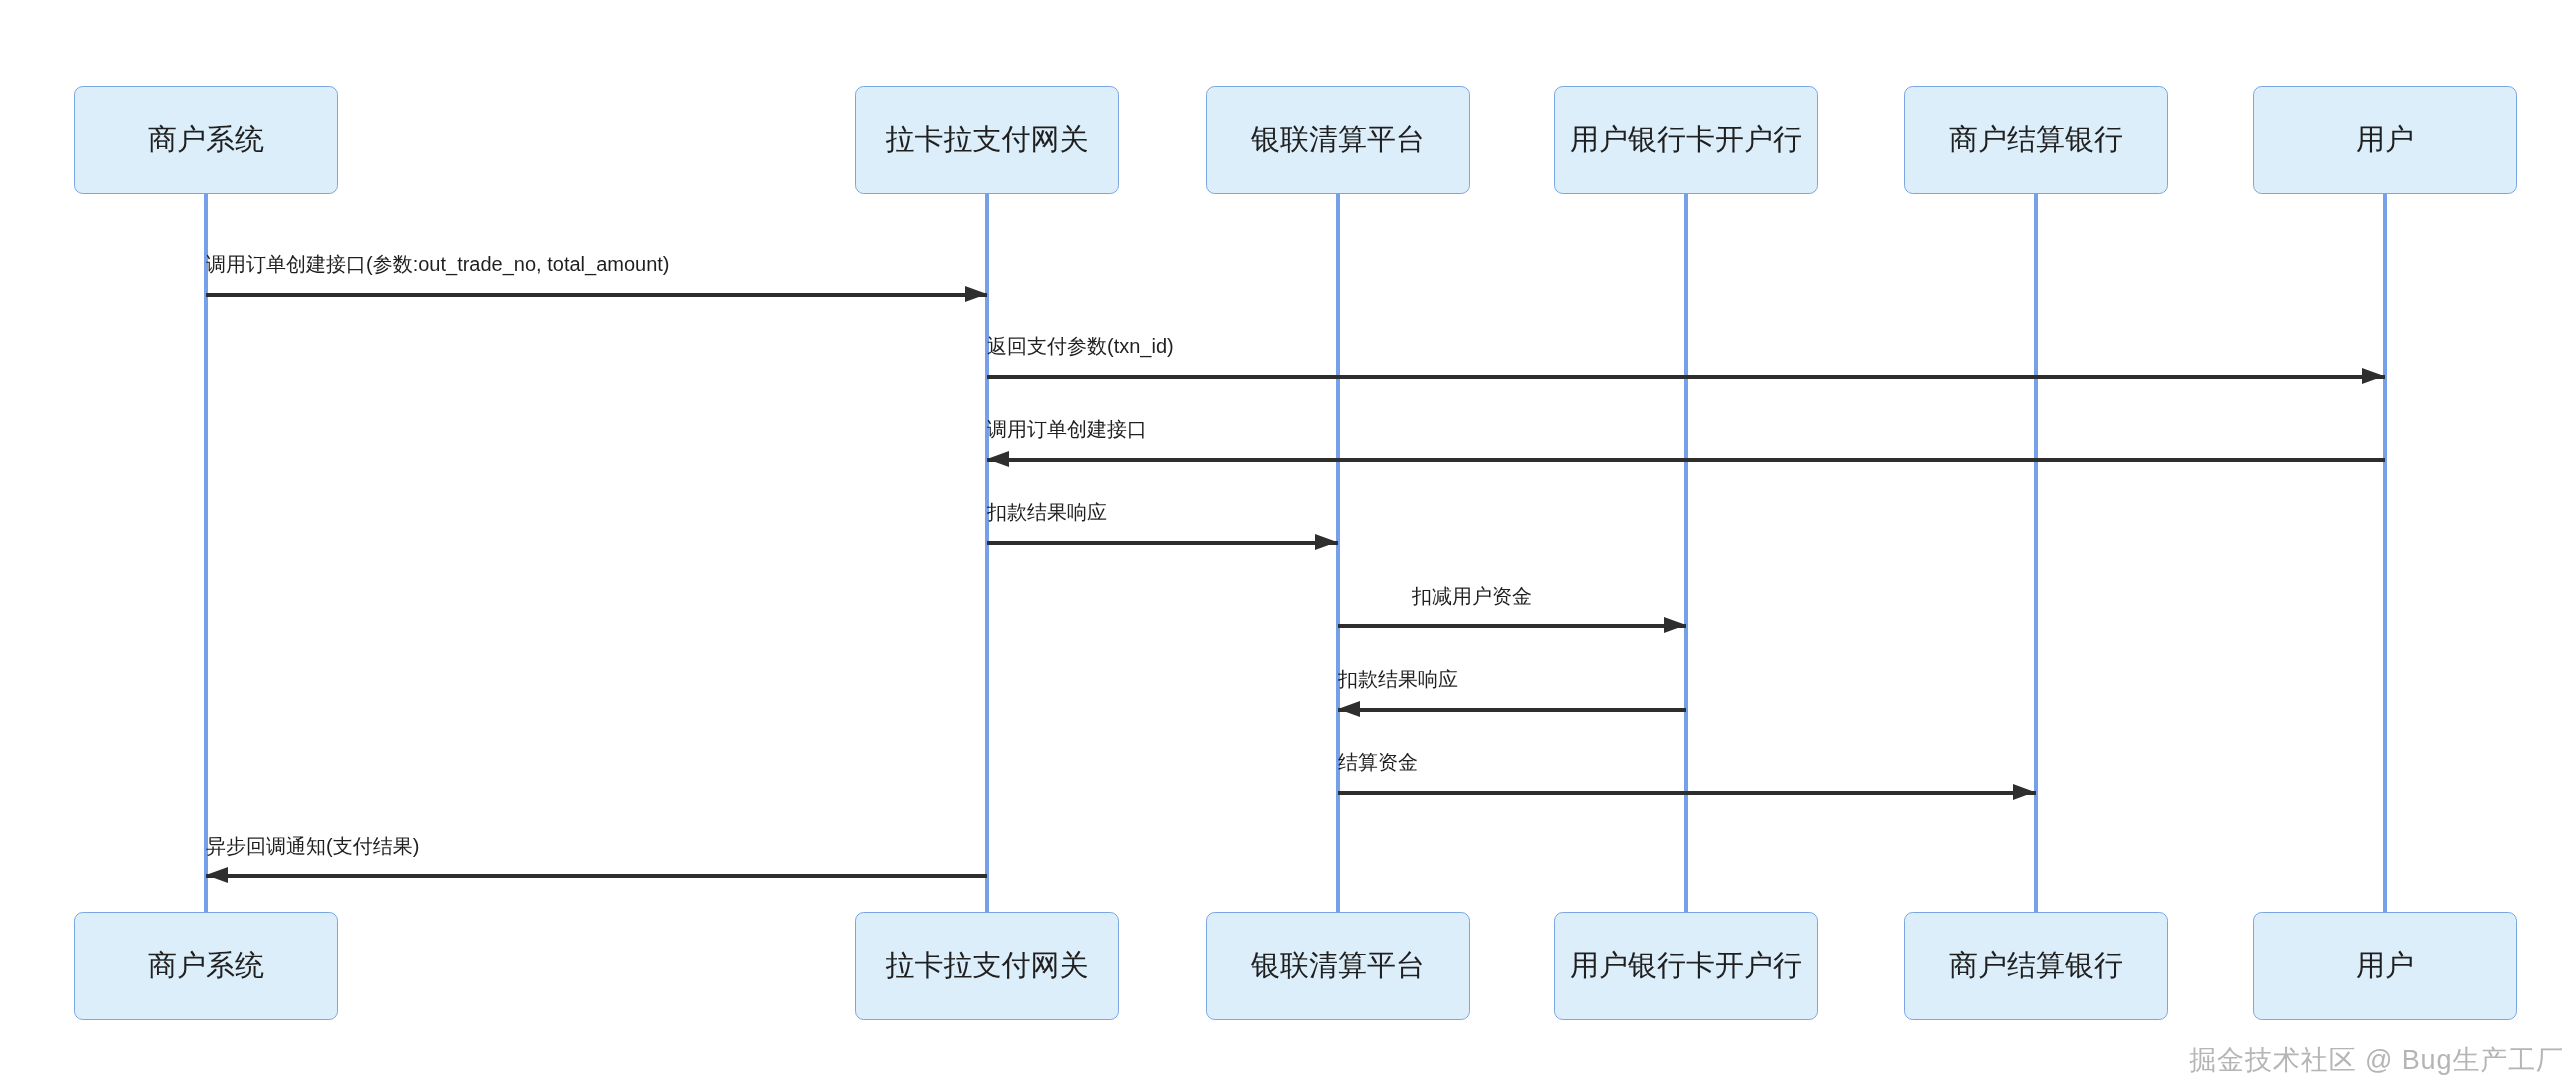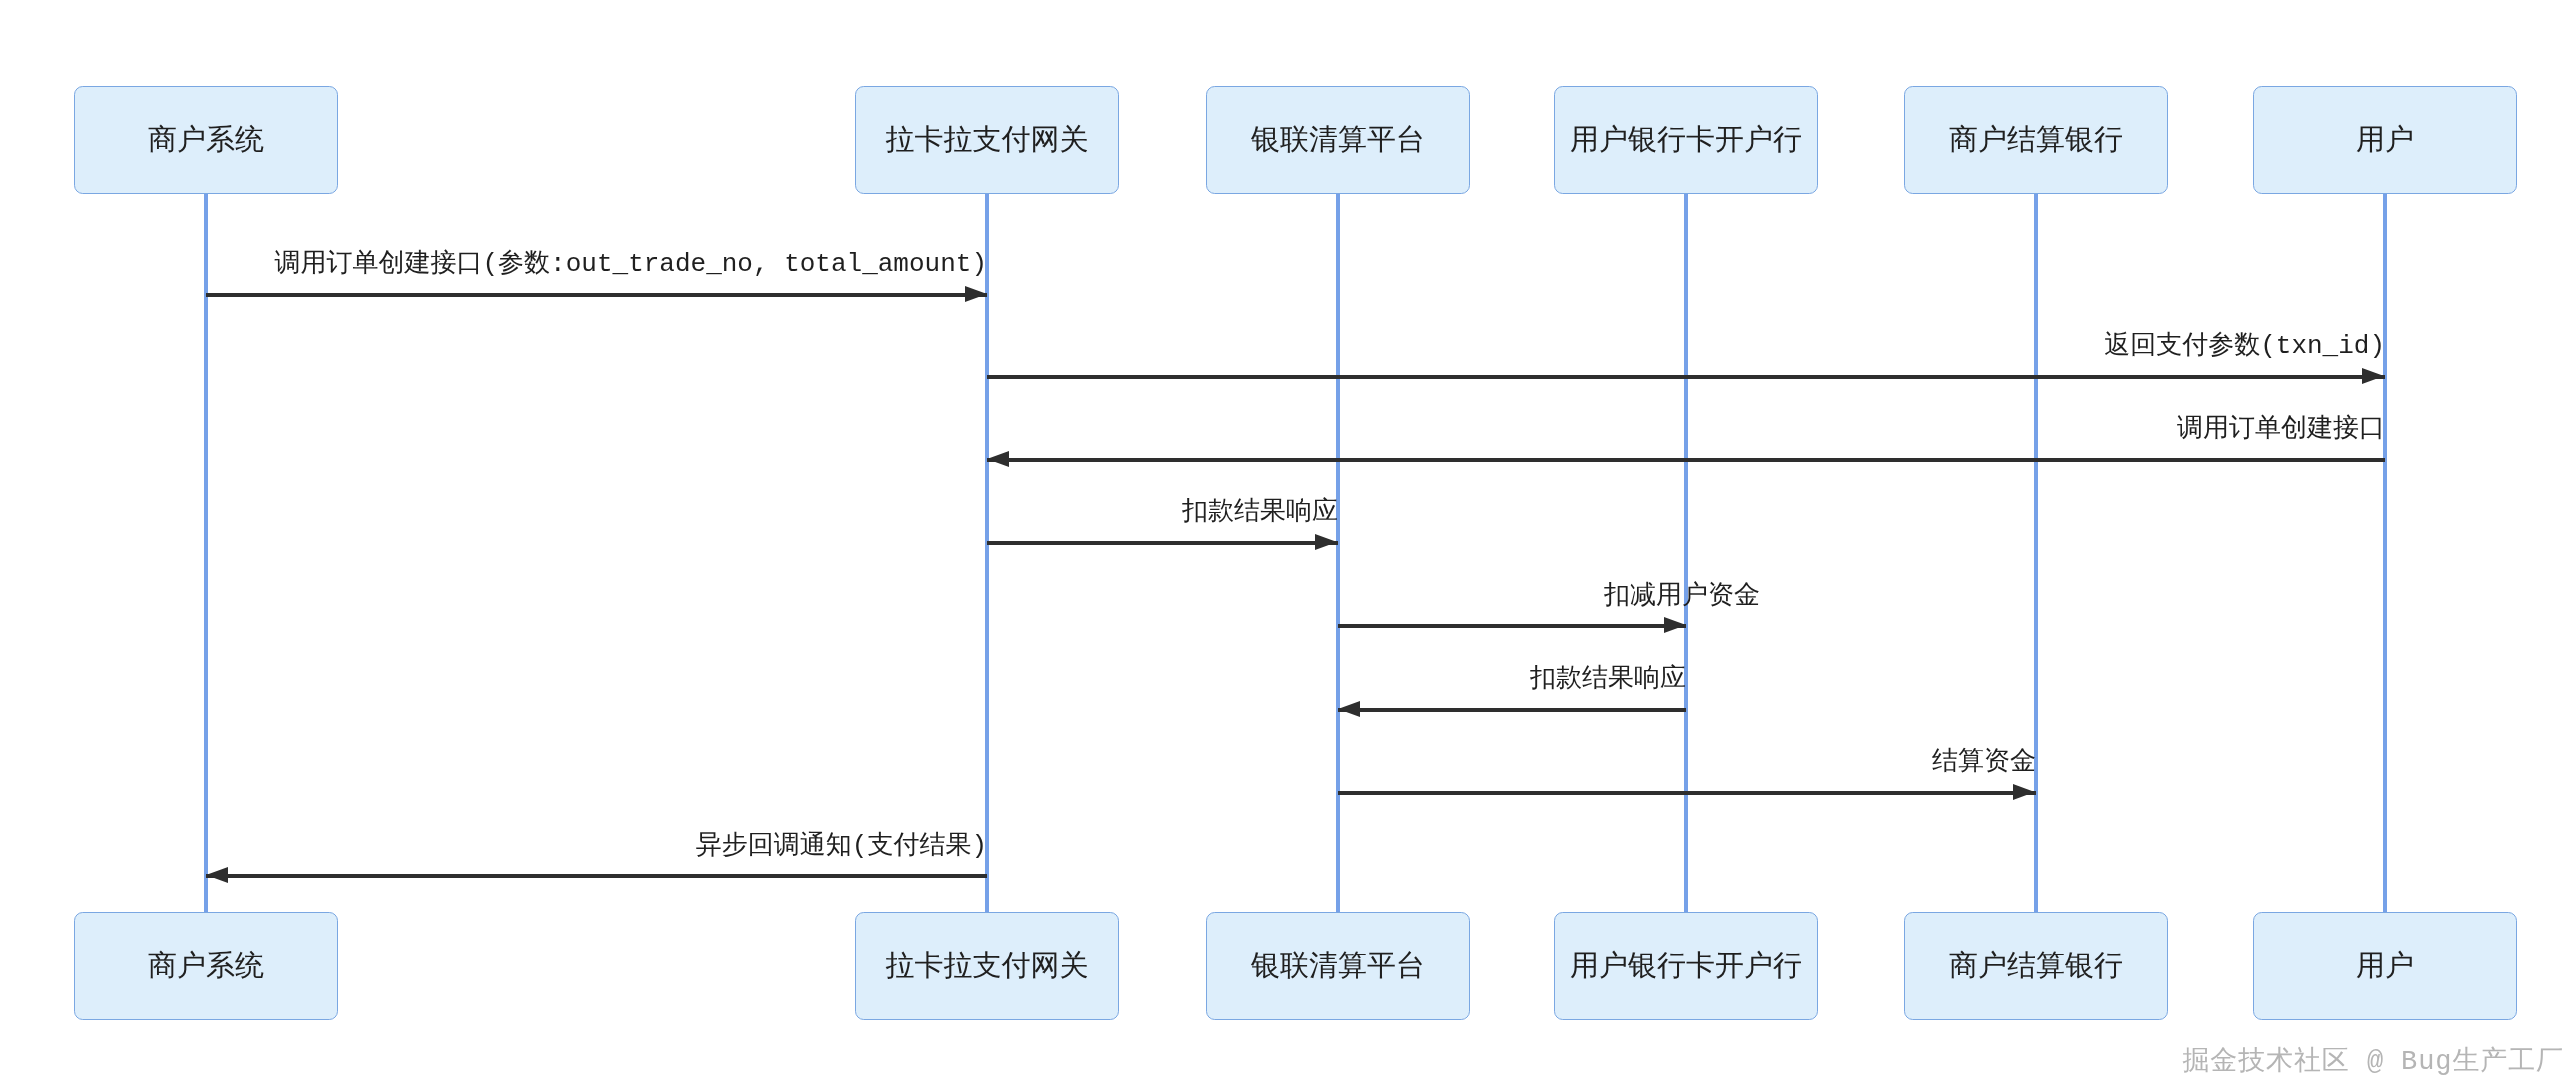--- a/index.html
+++ b/index.html
@@ -2,21 +2,21 @@
 <html style="font-size:14px"><head>
 <meta charset="utf-8">
 <style>
   html, body { margin: 0; padding: 0; background: #ffffff; }
   .canvas {
     position: relative;
     width: 2576px;
     height: 1092px;
     background: var(--bg, #ffffff);
     overflow: hidden;
-    font-family: Liberation Mono, monospace;
+    font-family: Liberation Sans, sans-serif;
   }
   .pbox {
     position: absolute;
     width: 264px;
     height: 108px;
     box-sizing: border-box;
     background: var(--participant-fill, #ddeefb);
     border: 1.7px solid var(--participant-border, #7aa7e2);
     border-radius: 8.7px;
     display: flex;
@@ -40,22 +40,22 @@
     position: absolute;
     width: 0;
     height: 0;
     border-top: 8.7px solid transparent;
     border-bottom: 8.7px solid transparent;
   }
   .mhead.dir-right { border-left: 22.6px solid var(--arrow, #2e2e2e); }
   .mhead.dir-left  { border-right: 22.6px solid var(--arrow, #2e2e2e); }
   .mlabel {
     position: absolute;
-    text-align: right;
-    font-size: 26px;
+    text-align: left;
+    font-size: 20px;
     color: var(--text, #1f1f1f);
     height: 40px;
     line-height: 40px;
     white-space: nowrap;
   }
   .watermark {
     position: absolute;
     right: 12px;
     bottom: 14px;
     font-size: 27px;

